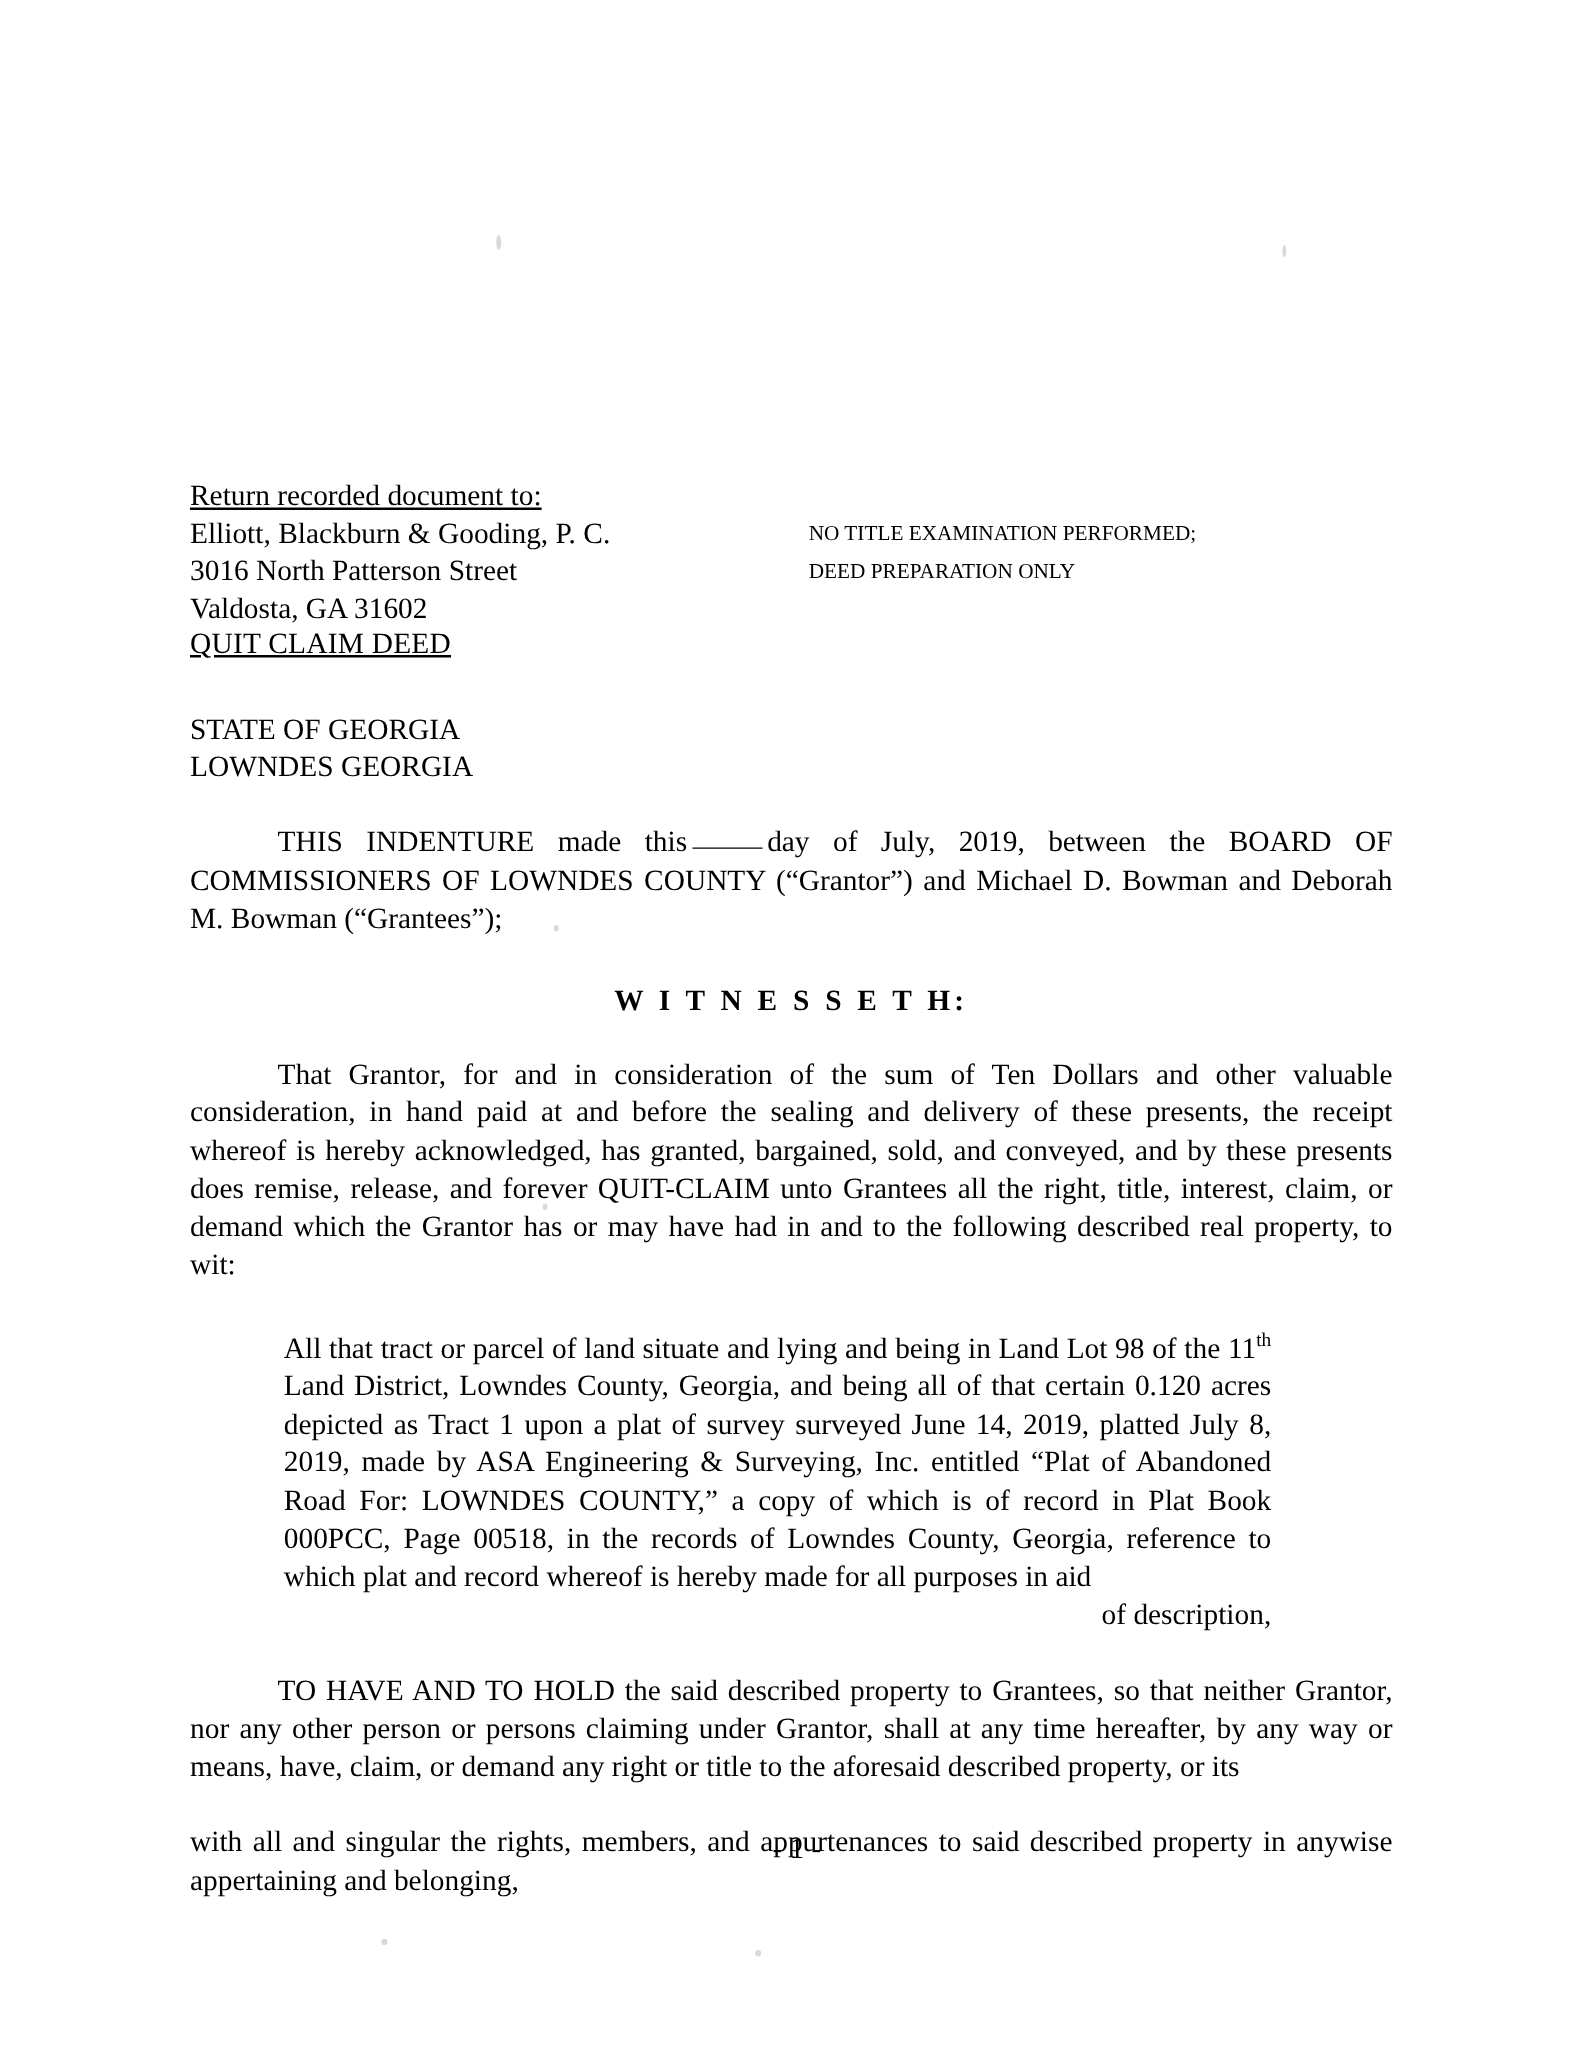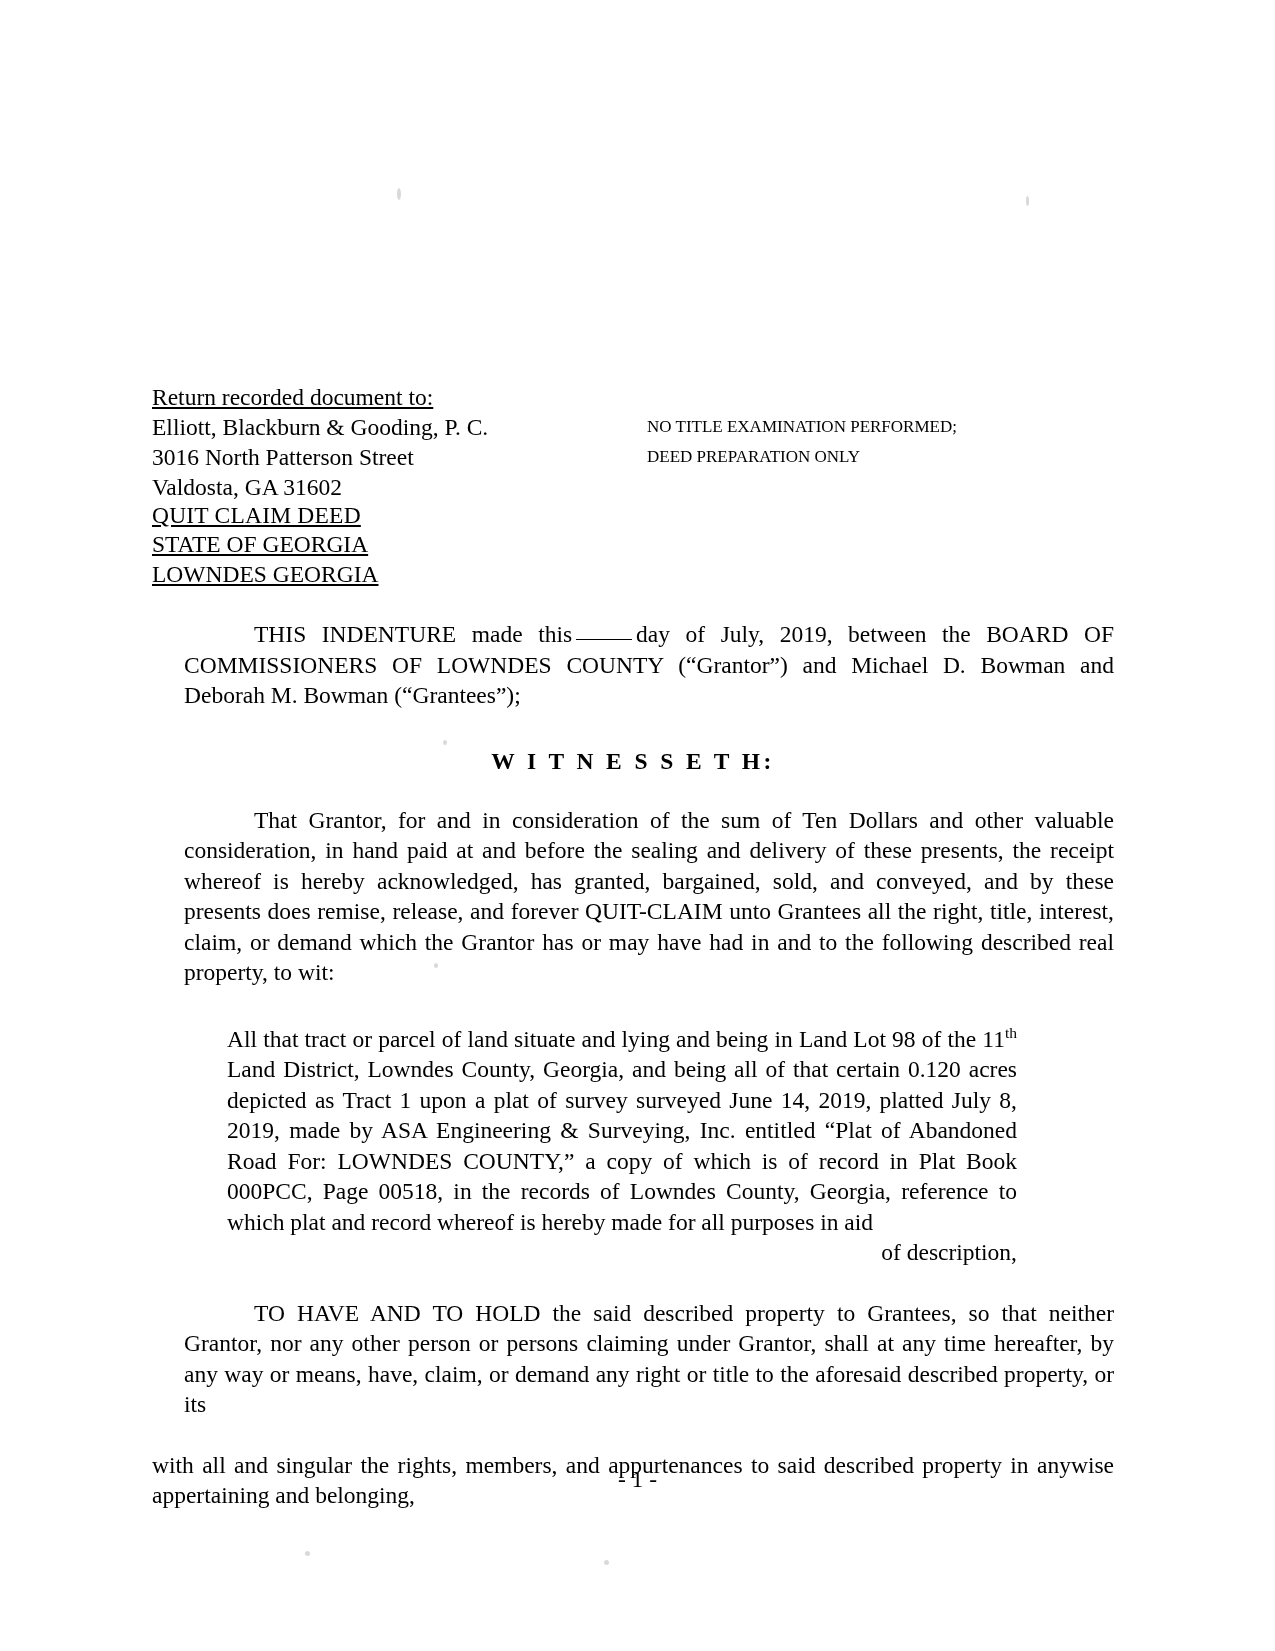--- a/index.html
+++ b/index.html
@@ -47,33 +47,32 @@
     white-space: nowrap;
   }
   .title {
     font-size: 23.5px;
     letter-spacing: 0.2px;
   }
   .title span {
     text-decoration: underline;
   }
   .state-block {
+    margin-top: 40px;
     font-size: 23.5px;
     line-height: 30px;
-    text-decoration: underline;
   }
   .para {
     font-size: 23.5px;
     line-height: 30.5px;
     text-align: justify;
     margin-top: 30px;
   }
   .para.indent {
     text-indent: 70px;
-    margin-left: 32px;
   }
   .witnesseth {
     text-align: center;
     font-weight: bold;
     font-size: 23.5px;
     letter-spacing: 3.4px;
     margin-top: 37px;
   }
   .legal {
     margin-top: 36px;

